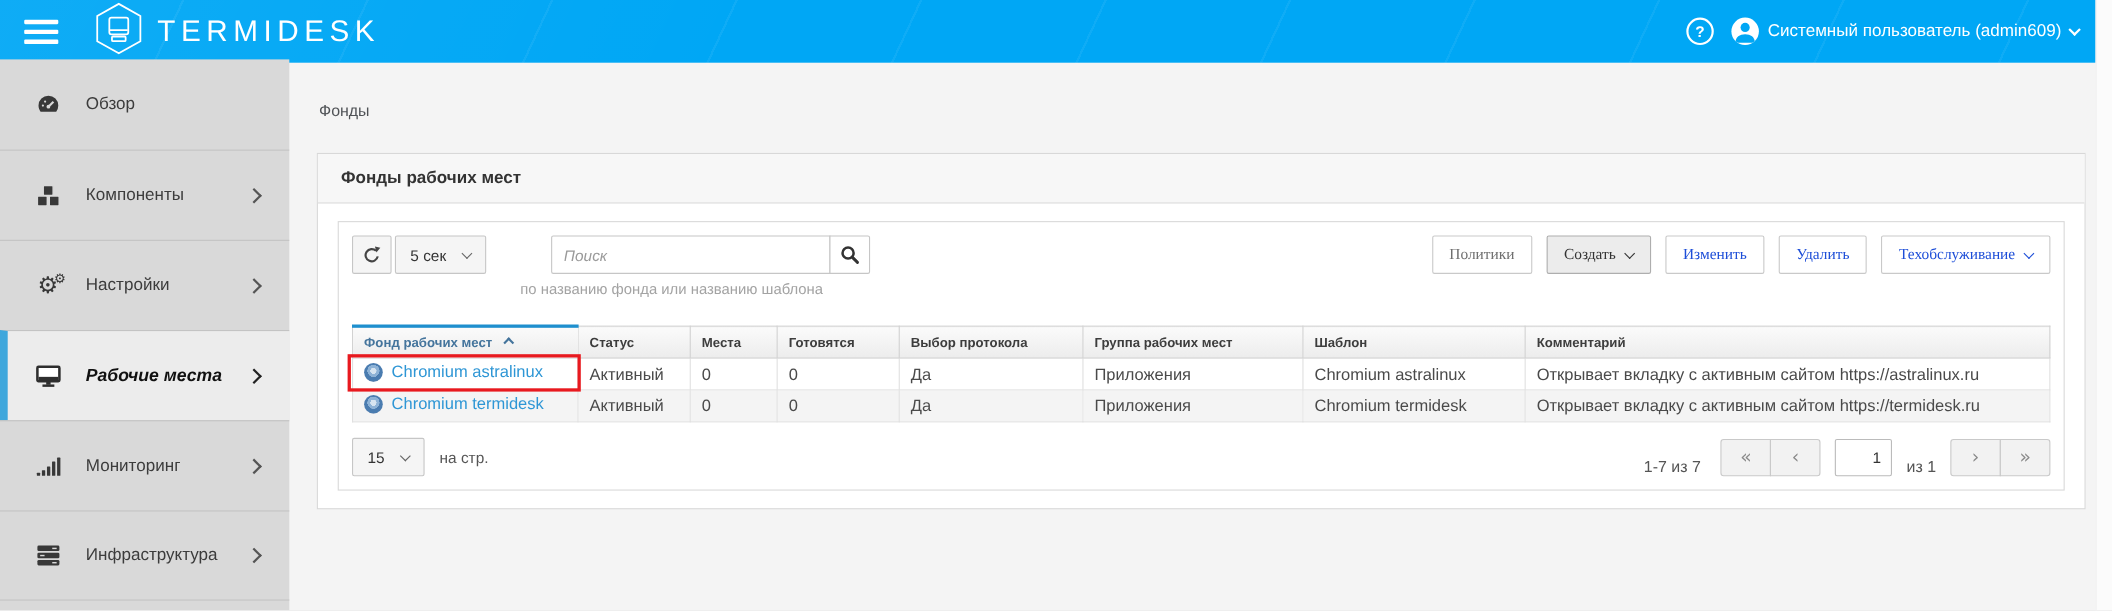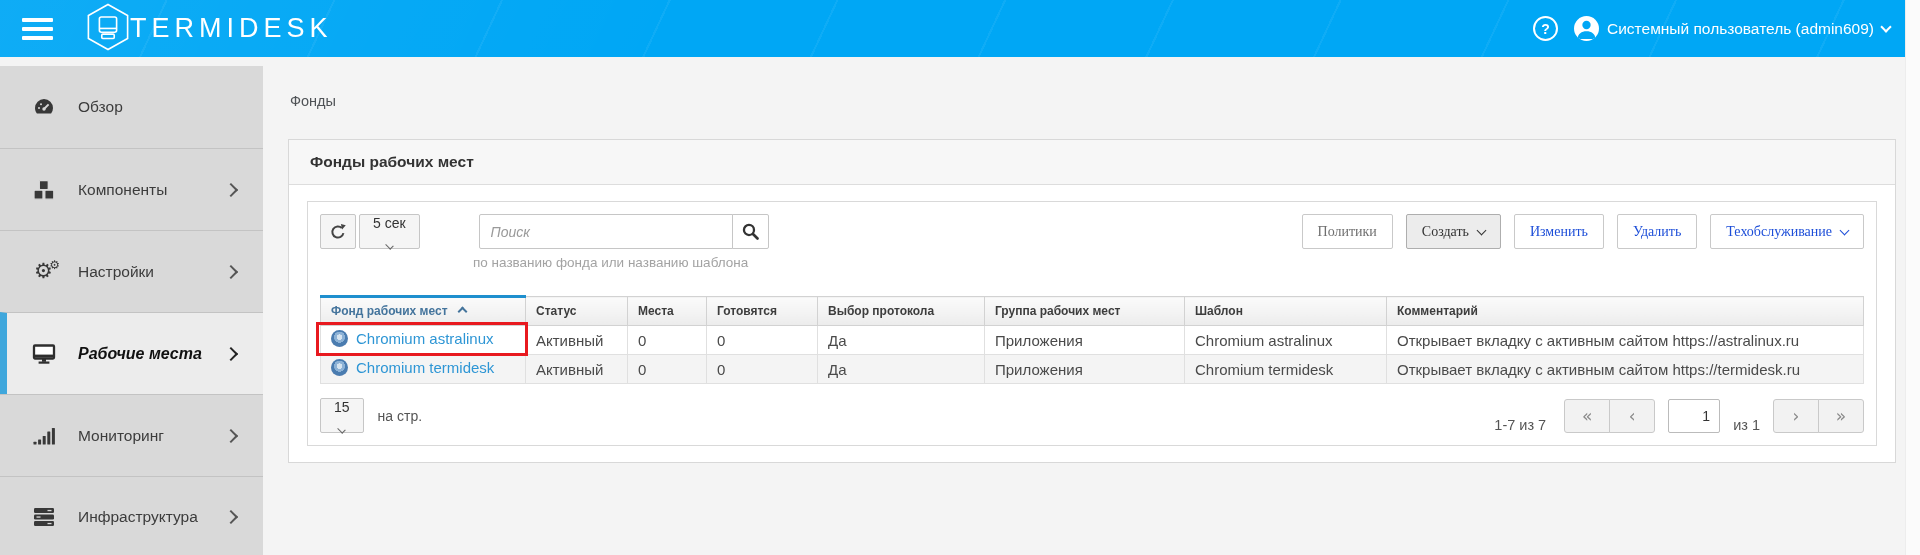--- a/index.html
+++ b/index.html
@@ -8,38 +8,38 @@
            background:#f4f4f4; font-family:"Liberation Sans", sans-serif; }
 
   
   .topbar{ height:57px; display:flex; align-items:center; padding:0 30px 0 22px;
     background-color:#00a7f5;
     background-image:linear-gradient(115deg, rgba(255,255,255,.06) 0%, rgba(255,255,255,0) 35%),
       repeating-linear-gradient(115deg, rgba(255,255,255,0) 0 150px, rgba(255,255,255,.06) 150px 152px);
   }
   .burger{ width:31px; cursor:pointer; }
   .burger i{ display:block; height:4px; background:#fff; border-radius:1px; margin:5px 0; }
-  .logo{ display:flex; align-items:center; margin-left:33px; }
+  .logo{ display:flex; align-items:center; gap:13px; margin-left:33px; }
   .logo-text{ color:#fff; font-size:27px; letter-spacing:5px; font-weight:400; }
   .top-right{ margin-left:auto; display:flex; align-items:center; gap:16px; }
   .help-icon{ width:25px; height:25px; border:2px solid #fff; border-radius:50%;
     color:#fff; font-weight:bold; font-size:14px; display:flex; align-items:center; justify-content:center; cursor:pointer;}
   .user{ display:flex; align-items:center; gap:8px; cursor:pointer; }
   .avatar{ width:25px; height:25px; background:#fff; border-radius:50%; overflow:hidden;
     display:flex; align-items:flex-end; justify-content:center; }
   .user-name{ color:#fff; font-size:15.5px; }
   .chev{ display:inline-block; width:8px; height:8px; border-right:2px solid #fff;
     border-bottom:2px solid #fff; transform:rotate(45deg); margin-top:-4px; }
 
   
   .scroll-strip{ position:absolute; top:0; right:0; width:15px; height:555px;
     background:#fbfbfb; border-left:1px solid #ededed; z-index:9; }
 
   
-  .sidebar{ position:absolute; left:0; top:66px; bottom:0; width:263px; background:#d9d9d9; }
+  .sidebar{ position:absolute; left:0; top:54px; bottom:0; width:263px; background:#d9d9d9; }
   .side-item{ height:82px; display:flex; align-items:center; padding-left:30px;
     border-top:1px solid #c3c3c3; cursor:pointer; position:relative; }
   .side-item:first-child{ border-top:none; }
   .side-item:last-child{ border-bottom:1px solid #c3c3c3; }
   .s-icon{ width:27px; display:flex; justify-content:center; margin-right:21px; color:#383838; }
   .s-label{ font-size:15.5px; color:#3c3c3c; }
   .s-chevron{ position:absolute; right:27px; width:10px; height:10px;
     border-right:2.4px solid #555; border-bottom:2.4px solid #555; transform:rotate(-45deg); }
   .side-item.active{ background:#ececec; border-left:7px solid #3fa7dc; padding-left:23px; }
   .side-item.active .s-label{ color:#111; font-weight:bold; font-size:16px;font-style:italic; }
@@ -56,21 +56,21 @@
     font-size:15.5px; font-weight:bold; color:#333; }
   .panel-body{ padding:16px 18px; }
   .inner{ border:1px solid #d9d9d9; padding:12px; }
 
   
   .toolbar-row{ display:flex; align-items:center; }
   .icon-btn{ width:36px; height:35px; background:#f5f5f5; border:1px solid #c6c6c6;
     border-radius:2px; display:flex; align-items:center; justify-content:center; cursor:pointer; }
   .select{ height:35px; background:#f5f5f5; border:1px solid #c6c6c6; border-radius:2px;
     display:flex; align-items:center; padding:0 13px; gap:15px; font-size:14px; color:#333;
-    margin-left:3px; cursor:pointer;flex-direction:column; }
+    margin-left:3px; cursor:pointer; }
   .sel-caret{ width:7px; height:7px; border-right:1.8px solid #666; border-bottom:1.8px solid #666;
     transform:rotate(45deg); margin-top:-3px; }
   .search-wrap{ display:flex; margin-left:17px;padding-left:42px; }
   .search-input{ width:254px; height:35px; border:1px solid #c6c6c6; border-radius:2px 0 0 2px;
     padding:0 11px; font-size:14px; color:#333; font-family:"Liberation Sans",sans-serif; outline:none; background:#fff;}
   .search-input::placeholder{ font-style:italic; color:#9a9a9a; }
   .search-btn{ width:37px; height:35px; margin-left:-1px; background:#fff; border:1px solid #c6c6c6;
     border-radius:0 2px 2px 0; display:flex; align-items:center; justify-content:center; cursor:pointer; }
   .hint{ margin:6px 0 0 153px; font-size:13.5px; color:#a3a3a3; }
   .actions{ margin-left:auto; display:flex; gap:13px; }

